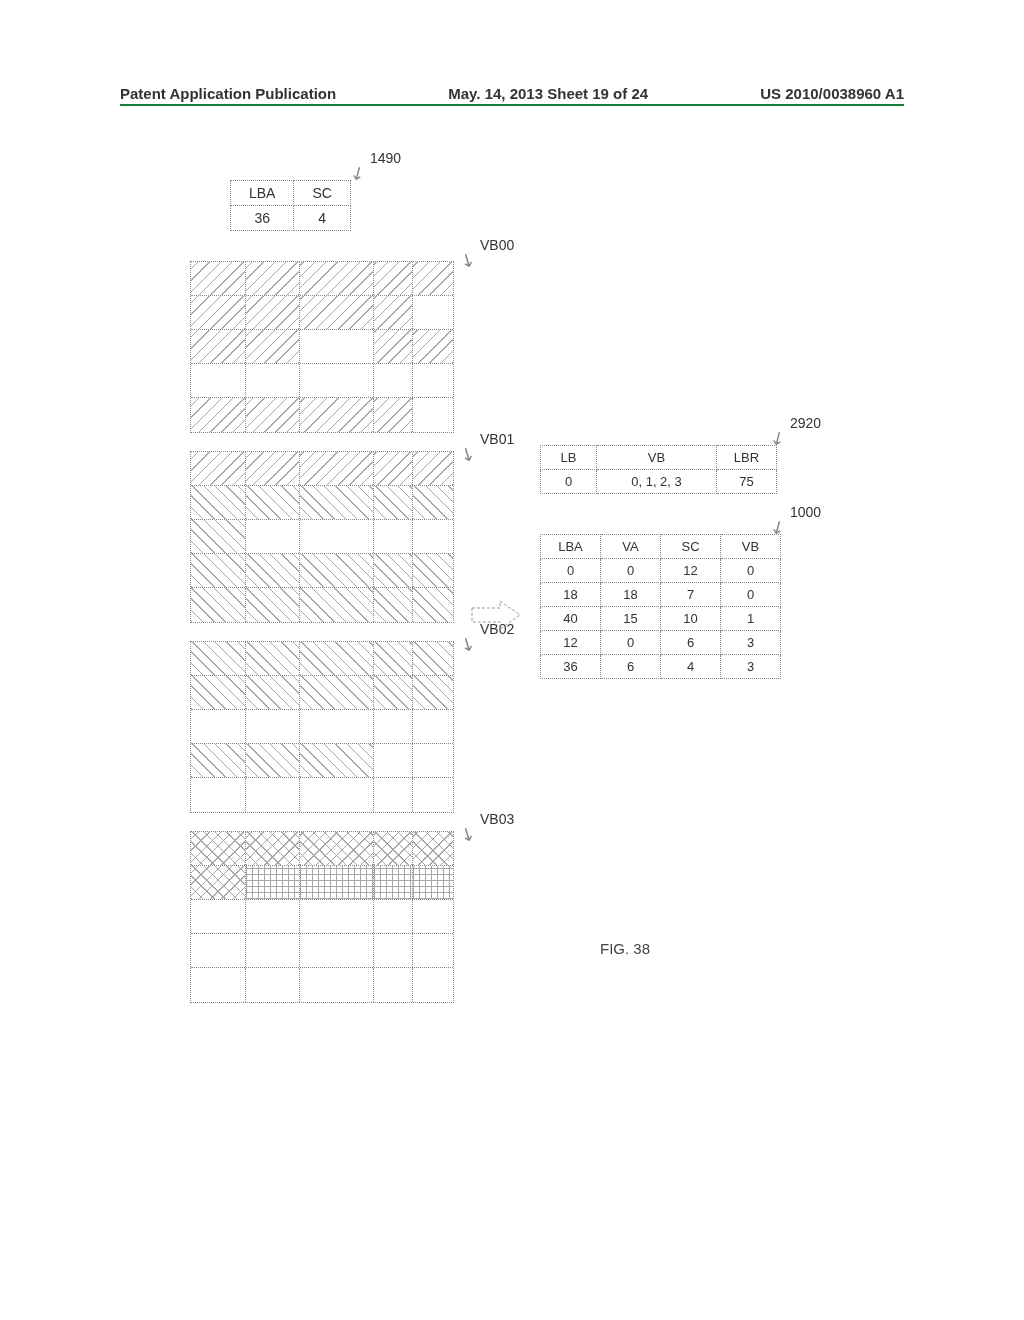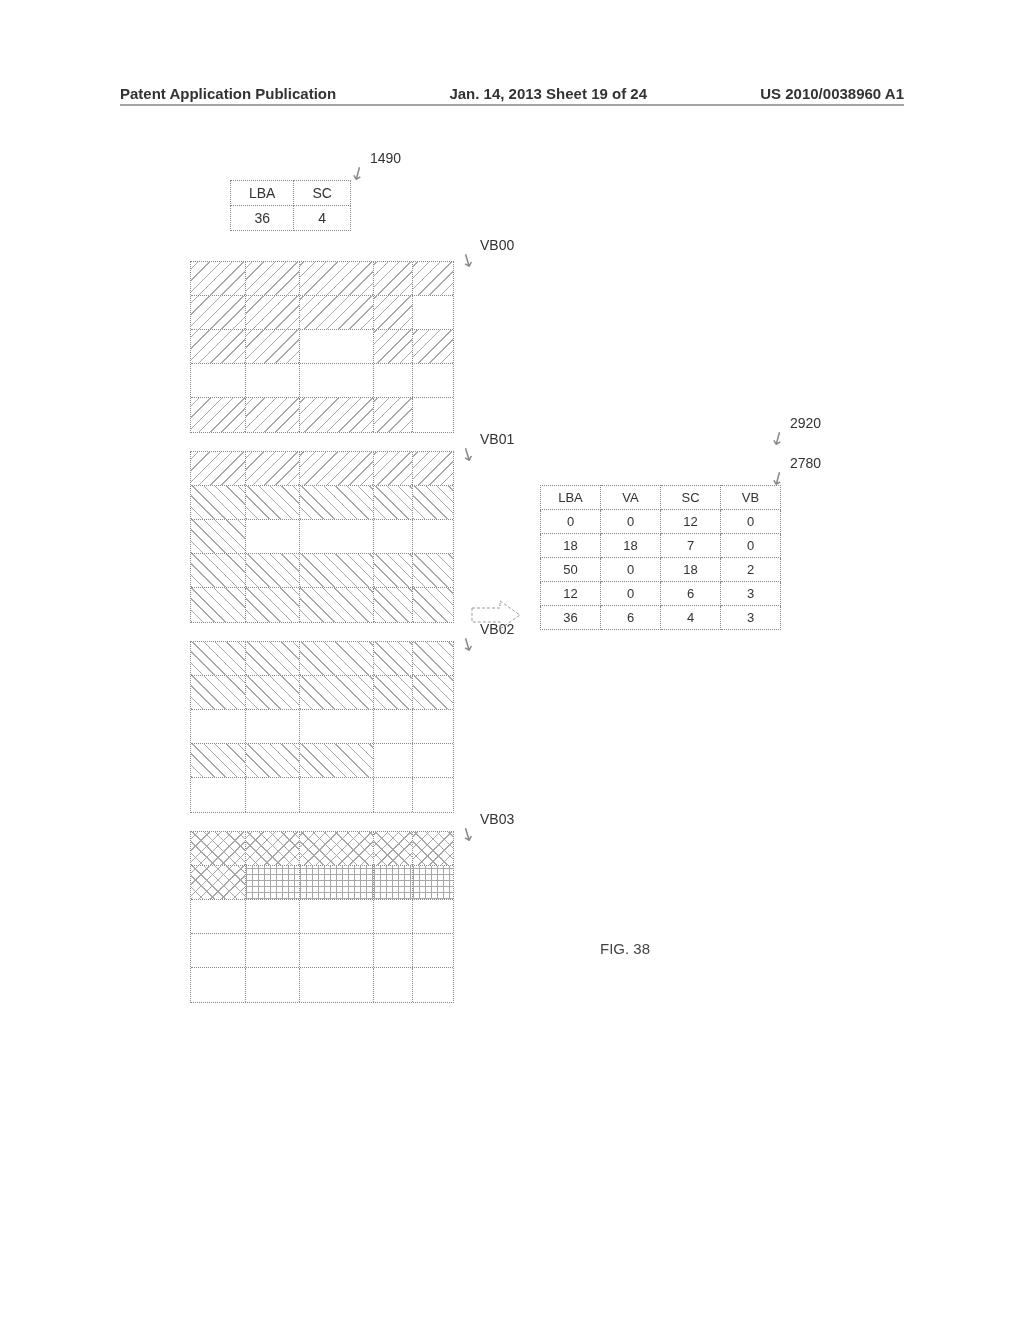--- a/index.html
+++ b/index.html
@@ -12,21 +12,21 @@
     color: #333;
   }
   .header {
     position: absolute;
     top: 85px;
     left: 120px;
     right: 120px;
     display: flex;
     justify-content: space-between;
     font-size: 15px;
-    border-bottom: 2px solid #a3a3a3;
+    border-bottom: 2px solid #15803d;
     padding-bottom: 2px;
   }
   .header .bold { font-weight: bold; }
   .content {
     position: absolute;
     top: 180px;
     left: 190px;
     right: 100px;
   }
 
@@ -147,21 +147,21 @@
     top: 940px;
     font-size: 15px;
     color: #444;
   }
 </style>
 </head>
 <body>
 
 <div class="header">
   <span class="bold">Patent Application Publication</span>
-  <span class="bold">Jan. 14, 2013  Sheet 19 of 24</span>
+  <span class="bold">May. 14, 2013  Sheet 19 of 24</span>
   <span class="bold">US 2010/0038960 A1</span>
 </div>
 
 <div class="content">
 
   <div style="position:relative; margin-left:40px;">
     <div class="ref-group">
       <span class="ref-arrow" style="top:-18px; left:120px;">↙</span>
       <span class="ref-num" style="top:-30px; left:140px;">1490</span>
     </div>
@@ -351,49 +351,61 @@
   <svg width="54" height="34">
     <path d="M2 10 L30 10 L30 3 L50 17 L30 31 L30 24 L2 24 Z" fill="none" stroke="#999" stroke-dasharray="3 2"></path>
   </svg>
 </div>
 
 <div class="right-col">
 
   <div style="position:relative;">
     <span class="ref-arrow" style="top:-18px; left:230px;">↙</span>
     <span class="ref-num" style="top:-30px; left:250px;">2920</span>
+    <div class="tbl tbl0" id="t2130">
+        <div class="tr">
+          <div class="td c0">LB</div>
+          <div class="td c1">VB</div>
+          <div class="td c2">LBR</div>
+        </div>
+        <div class="tr">
+          <div class="td c0">0</div>
+          <div class="td c1">0, 1, 2, 3</div>
+          <div class="td c2">75</div>
+        </div>
+      </div>
   </div>
 
   <div style="position:relative; margin-top:40px;">
     <span class="ref-arrow" style="top:-18px; left:230px;">↙</span>
-    <span class="ref-num" style="top:-30px; left:250px;">2780</span>
+    <span class="ref-num" style="top:-30px; left:250px;">1000</span>
     <div class="tbl tbl1" id="t2150">
         <div class="tr">
           <div class="td">LBA</div>
           <div class="td">VA</div>
           <div class="td">SC</div>
           <div class="td">VB</div>
         </div>
         <div class="tr">
           <div class="td">0</div>
           <div class="td">0</div>
           <div class="td">12</div>
           <div class="td">0</div>
         </div>
         <div class="tr">
           <div class="td">18</div>
           <div class="td">18</div>
           <div class="td">7</div>
           <div class="td">0</div>
         </div>
         <div class="tr">
-          <div class="td">50</div>
-          <div class="td">0</div>
-          <div class="td">18</div>
-          <div class="td">2</div>
+          <div class="td">40</div>
+          <div class="td">15</div>
+          <div class="td">10</div>
+          <div class="td">1</div>
         </div>
         <div class="tr">
           <div class="td">12</div>
           <div class="td">0</div>
           <div class="td">6</div>
           <div class="td">3</div>
         </div>
         <div class="tr">
           <div class="td">36</div>
           <div class="td">6</div>

